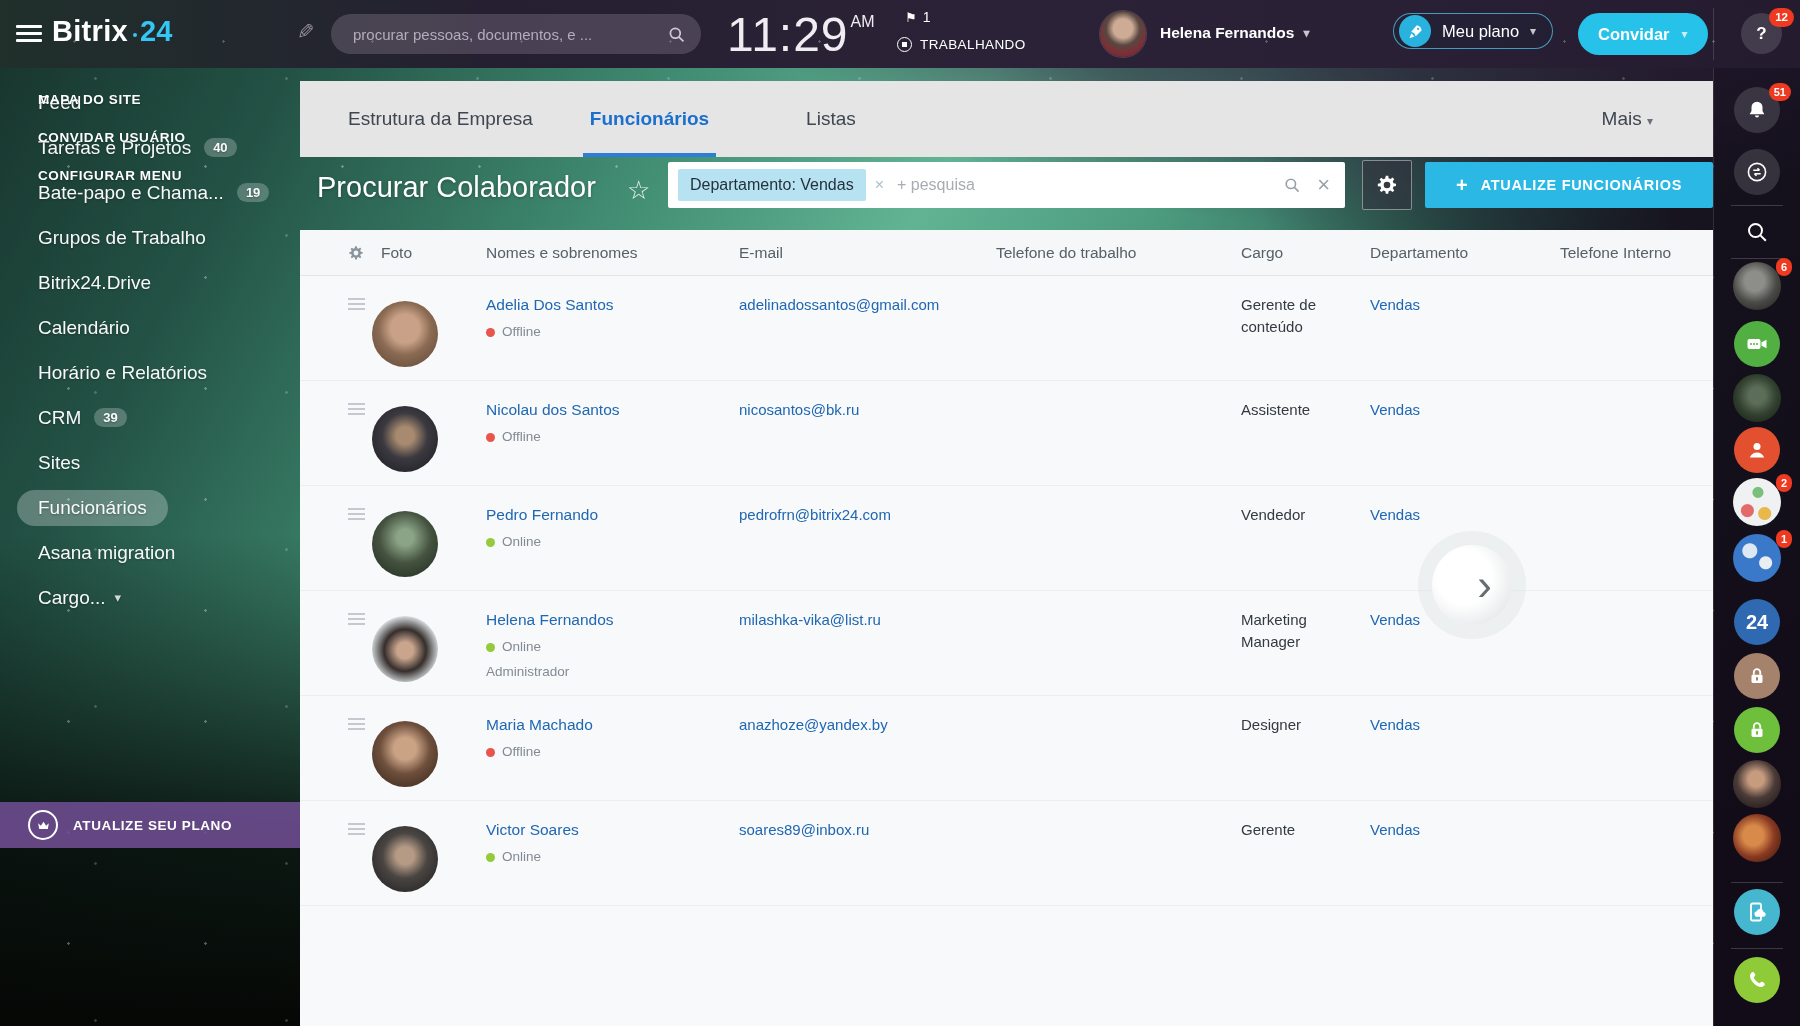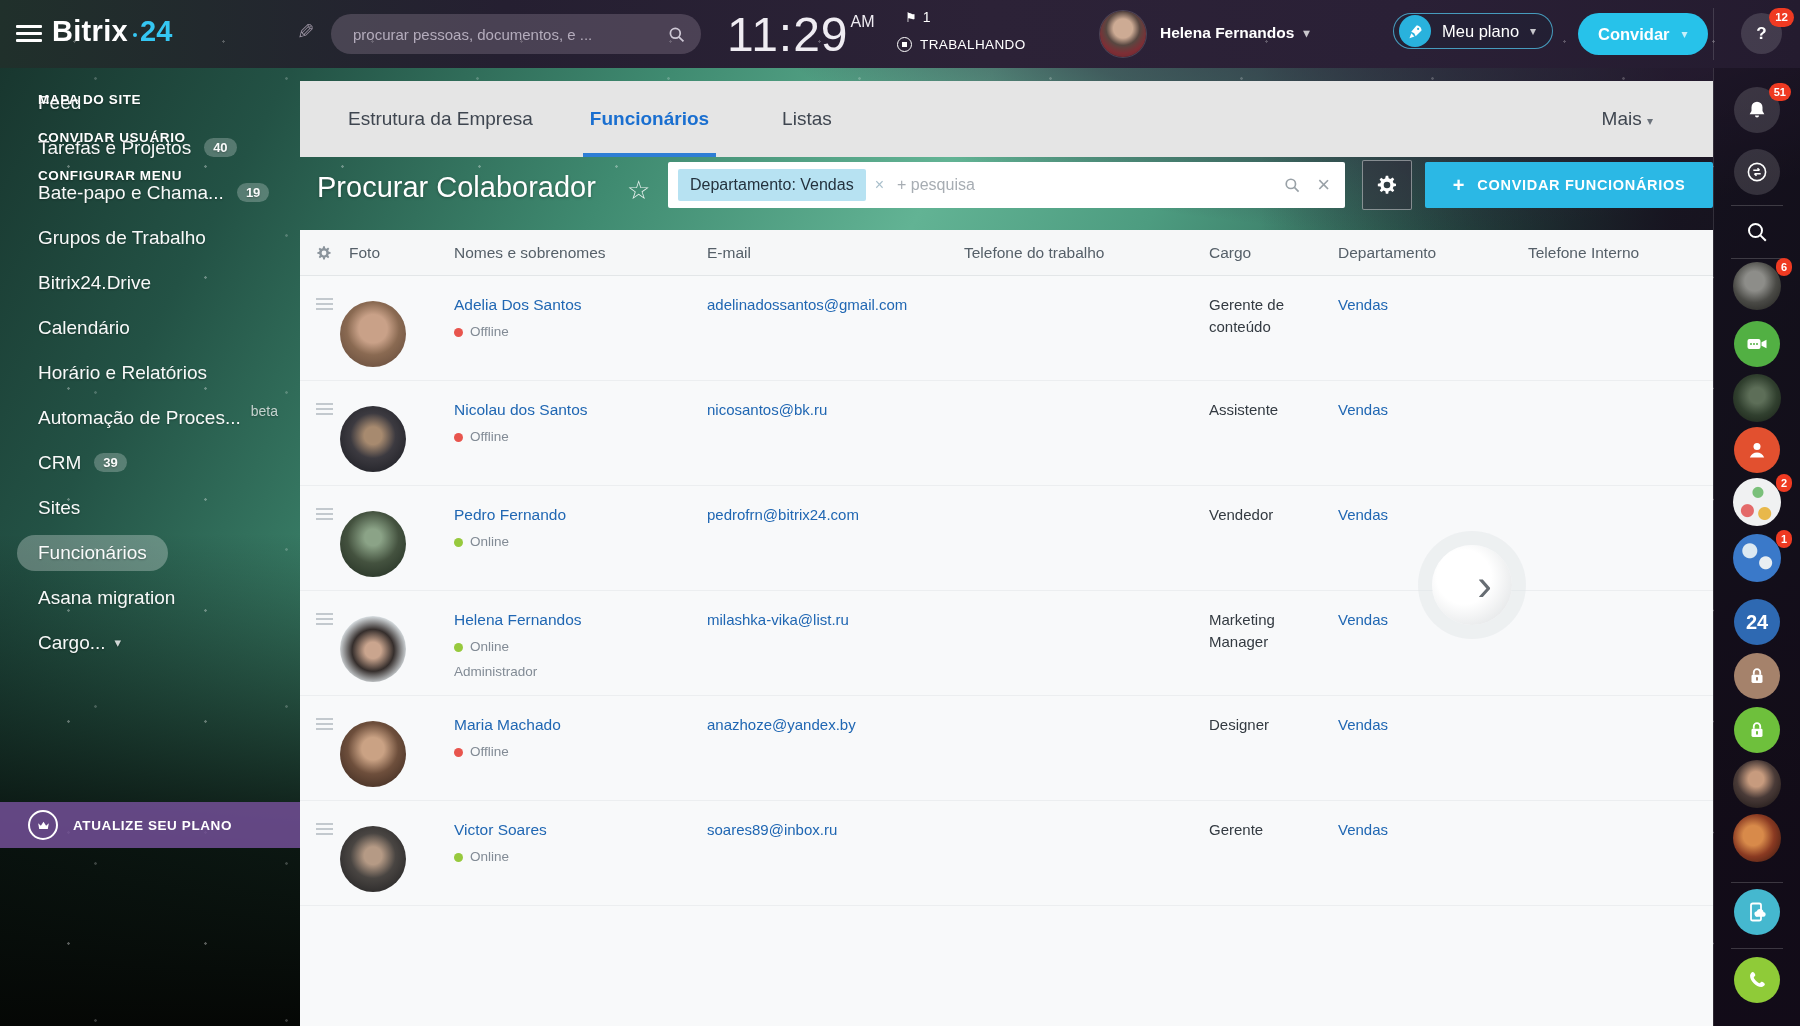--- a/index.html
+++ b/index.html
@@ -86,21 +86,21 @@
   .upgrade .lbl { color:#fff; font-size:13.5px; font-weight:bold; letter-spacing:0.6px; margin-left:15px; }
 
   
   .main { position:absolute; left:300px; top:68px; width:1413px; bottom:0; z-index:10; }
   .tabbar { position:absolute; left:0; top:13px; width:100%; height:76px; background:#e5e5e5;
     display:flex; align-items:center; }
   .tab { font-size:19px; color:#3f4650; cursor:pointer; height:76px; line-height:76px; position:relative; }
   .tab-1 { margin-left:48px; }
   .tab-2 { margin-left:57px; color:#1a6fd0; font-weight:600; }
   .tab-2::after { content:""; position:absolute; left:-7px; right:-7px; bottom:0; height:4px; background:#2e7ed5; }
-  .tab-3 { margin-left:73px; }
+  .tab-3 { margin-left:97px; }
   .tab-mais { margin-left:auto; margin-right:60px; font-size:19px; color:#3f4650; cursor:pointer; }
   .tab-mais .caret { color:#6b727b; }
 
   .filterrow { position:absolute; left:0; top:89px; width:100%; height:73px; }
   .page-title { position:absolute; left:17px; top:14px; font-size:29px; font-weight:300; color:#fff;
     text-shadow:0 1px 3px rgba(0,0,0,0.3); }
   .title-star { position:absolute; left:327px; top:18px; font-size:26px; color:rgba(255,255,255,0.88); cursor:pointer; }
   .searchbar { position:absolute; left:368px; top:5px; width:677px; height:46px; background:#fff; border-radius:2px;
     display:flex; align-items:center; }
   .chip { margin-left:10px; height:32px; background:#b7e2f2; border-radius:2px; display:flex; align-items:center;
@@ -114,21 +114,21 @@
   .gearbtn { position:absolute; left:1062px; top:3px; width:50px; height:50px; border-radius:2px; cursor:pointer;
     background:rgba(52,42,58,0.45); border:1px solid rgba(255,255,255,0.42); color:#fff;
     display:flex; align-items:center; justify-content:center; }
   .invite-btn { position:absolute; left:1125px; top:5px; width:288px; height:46px; background:#2bb8e5; border-radius:2px;
     cursor:pointer; display:flex; align-items:center; justify-content:center; gap:13px; }
   .invite-btn .plus { color:#fff; font-size:20px; font-weight:bold; line-height:1; }
   .invite-btn .lbl { color:#fff; font-size:14.5px; font-weight:bold; letter-spacing:0.7px; }
 
   
   .grid-table { position:absolute; left:0; top:162px; width:100%; bottom:0; background:#f8f9fa; overflow:hidden; }
-  .trow { display:grid; grid-template-columns:49px 105px 253px 257px 245px 129px 190px 1fr; }
+  .trow { display:grid; grid-template-columns:49px 105px 253px 257px 245px 129px 190px 1fr;padding-left:32px; }
   .thead { height:46px; align-items:center; color:#566069; font-size:15.5px; border-bottom:1px solid #e3e6e8;
     background:#f6f7f8; }
   .thead .hgear { padding-left:16px; color:#8b949c; display:flex; cursor:pointer; }
   .tbodyrow { height:105px; border-bottom:1px solid #eceef0; position:relative; }
   .handle { margin:22px 0 0 16px; width:17px; cursor:grab; }
   .handle i { display:block; height:2px; background:#c3c9ce; margin-bottom:3px; }
   .avatar { width:66px; height:66px; border-radius:50%; margin:25px 0 0 -9px; }
   .av-0 { background:radial-gradient(circle at 50% 42%, #c9a188 0 28%, #8a6a52 52%, #5d4436 100%); }
   .av-1 { background:radial-gradient(circle at 50% 45%, #a78a6f 0 18%, #3c3a40 46%, #16181e 100%); }
   .av-2 { background:radial-gradient(circle at 50% 40%, #8ba387 0 16%, #44523f 50%, #1e2a1e 100%); }
@@ -262,24 +262,20 @@
     <li>
         <span class="label">Bitrix24.Drive</span>
       </li>
     <li>
         <span class="label">Calendário</span>
       </li>
     <li>
         <span class="label">Horário e Relatórios</span>
       </li>
     <li>
-        <span class="label">Automação de Proces...</span>
-        <span class="beta-tag">beta</span>
-      </li>
-    <li>
         <span class="label">CRM</span>
         <em class="nav-badge">39</em>
       </li>
     <li>
         <span class="label">Sites</span>
       </li>
     <li class="active">
         <span class="label">Funcionários</span>
       </li>
     <li>
@@ -329,21 +325,21 @@
       </span>
       <span class="sb-x">×</span>
     </div>
     <div class="gearbtn">
       <svg width="22" height="22" viewBox="0 0 24 24" fill="currentColor">
           <path fill-rule="evenodd" d="M10.7 2h2.6l.5 2.7 2 .8 2.3-1.6 1.8 1.8-1.6 2.3.8 2 2.7.5v2.6l-2.7.5-.8 2 1.6 2.3-1.8 1.8-2.3-1.6-2 .8-.5 2.7h-2.6l-.5-2.7-2-.8-2.3 1.6-1.8-1.8 1.6-2.3-.8-2L2 13.3v-2.6l2.7-.5.8-2L3.9 5.9l1.8-1.8L8 5.7l2-.8zM12 8.4a3.6 3.6 0 1 0 0 7.2 3.6 3.6 0 0 0 0-7.2z"></path>
         </svg>
     </div>
     <div class="invite-btn">
         <span class="plus">+</span>
-        <span class="lbl">CONVIDAR FUNCIONÁRIOS</span>
+        <span class="lbl">ATUALIZE FUNCIONÁRIOS</span>
       </div>
   </div>
 
   <div class="grid-table">
     <div class="trow thead">
       <span class="hgear">
         <svg width="16" height="16" viewBox="0 0 24 24" fill="currentColor">
             <path fill-rule="evenodd" d="M10.7 2h2.6l.5 2.7 2 .8 2.3-1.6 1.8 1.8-1.6 2.3.8 2 2.7.5v2.6l-2.7.5-.8 2 1.6 2.3-1.8 1.8-2.3-1.6-2 .8-.5 2.7h-2.6l-.5-2.7-2-.8-2.3 1.6-1.8-1.8 1.6-2.3-.8-2L2 13.3v-2.6l2.7-.5.8-2L3.9 5.9l1.8-1.8L8 5.7l2-.8zM12 8.4a3.6 3.6 0 1 0 0 7.2 3.6 3.6 0 0 0 0-7.2z"></path>
           </svg>
       </span>

